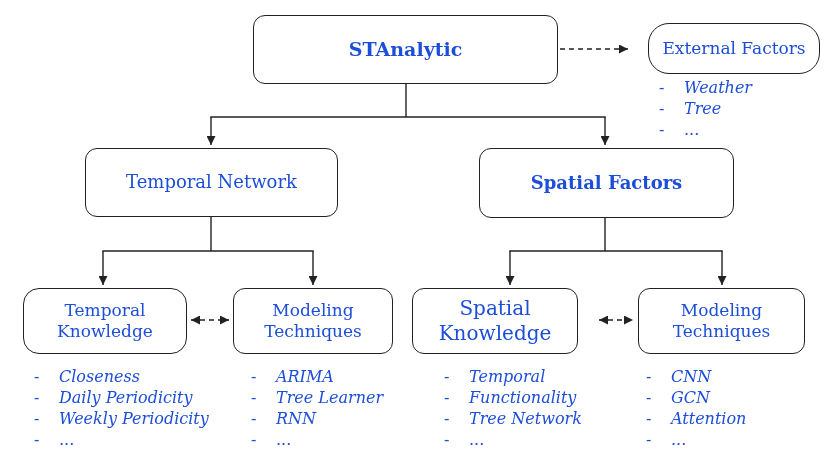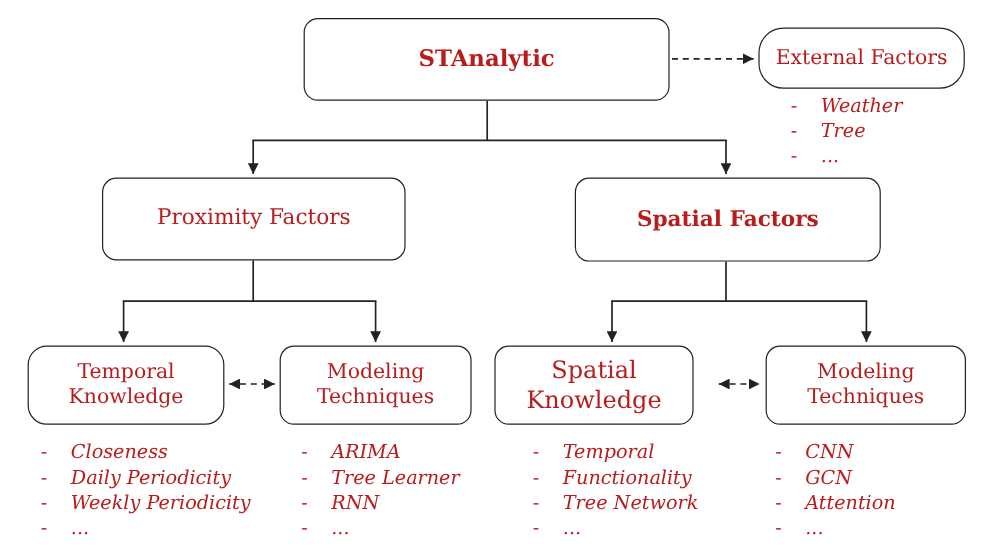--- a/index.html
+++ b/index.html
@@ -2,21 +2,21 @@
 <html><head>
 <meta charset="utf-8">
 <style>
   html, body { margin: 0; padding: 0; background: #ffffff; }
   .canvas {
     position: relative;
     width: 830px;
     height: 452px;
     background: #ffffff;
     font-family: "DejaVu Serif", "Liberation Serif", serif;
-    color: #b91c1c;
+    color: #1d4ed8;
     overflow: hidden;
   }
   svg.connectors {
     position: absolute;
     left: 0; top: 0;
     width: 830px; height: 465px;
     pointer-events: none;
   }
   .box {
     position: absolute;
@@ -24,21 +24,21 @@
     border-radius: 12px;
     background: #ffffff;
     display: flex;
     align-items: center;
     justify-content: center;
     text-align: center;
     box-sizing: border-box;
     line-height: 1.25;
   }
   .box-root      { left: 253px; top: 15px;  width: 305px; height: 69px; font-size: 19px; font-weight: bold; }
-  .box-external  { left: 632px; top: 23px;  width: 172px; height: 51px; font-size: 17px; border-radius: 21px; text-align: right; }
+  .box-external  { left: 648px; top: 23px;  width: 172px; height: 51px; font-size: 17px; border-radius: 21px; text-align: right; }
   .box-temporal  { left: 85px;  top: 148px; width: 253px; height: 69px; font-size: 18px; }
   .box-spatial   { left: 479px; top: 148px; width: 255px; height: 70px; font-size: 18px; font-weight: bold; }
   .box-tk        { left: 23px;  top: 288px; width: 164px; height: 66px; font-size: 17px; border-radius: 16px; }
   .box-mt1       { left: 233px; top: 288px; width: 160px; height: 66px; font-size: 17px; }
   .box-sk        { left: 412px; top: 288px; width: 166px; height: 66px; font-size: 20px; }
   .box-mt2       { left: 638px; top: 288px; width: 167px; height: 66px; font-size: 17px; }
   .box span { padding: 0 8px; }
 
   ul.dash-list {
     position: absolute;
@@ -103,21 +103,21 @@
 
   <div class="box box-root">
     <span>STAnalytic</span>
   </div>
 
   <div class="box box-external">
     <span>External Factors</span>
   </div>
 
   <div class="box box-temporal">
-    <span>Proximity Factors</span>
+    <span>Temporal Network</span>
   </div>
 
   <div class="box box-spatial">
     <span>Spatial Factors</span>
   </div>
 
   <div class="box box-tk">
     <span>Temporal Knowledge</span>
   </div>
 

